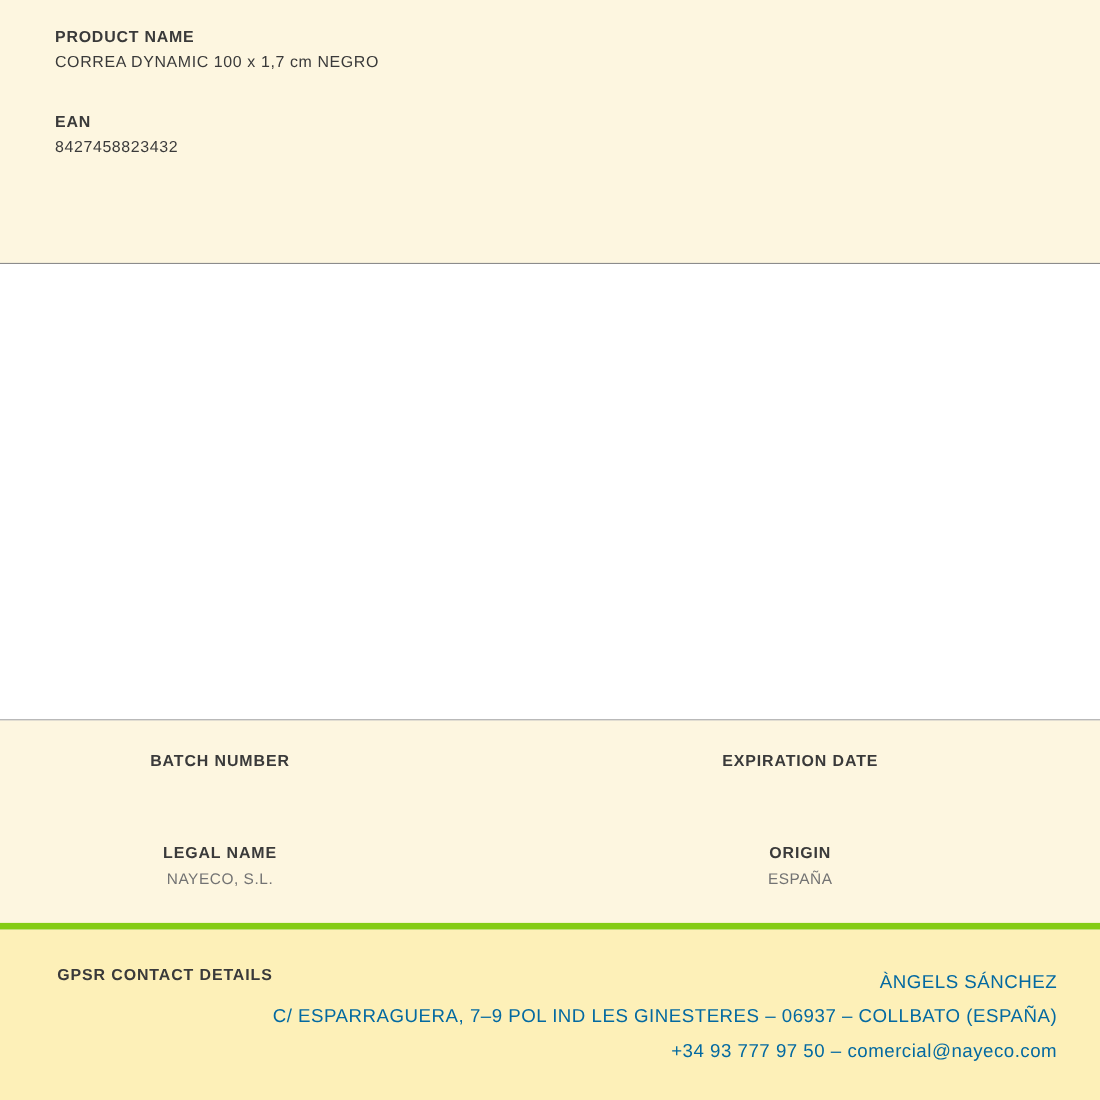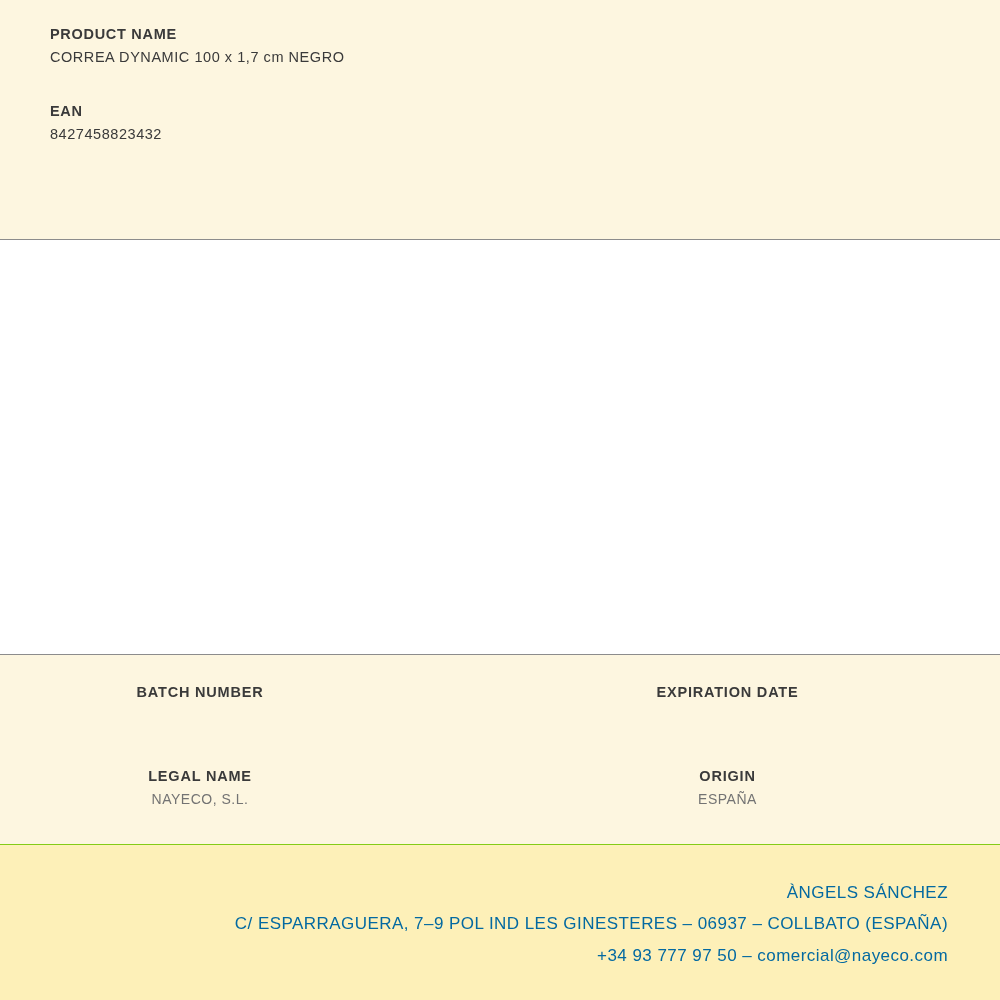--- a/index.html
+++ b/index.html
@@ -54,21 +54,21 @@
   .body-blank {
     flex: 1 1 auto;
     background: #ffffff;
     border-bottom: 1px solid #8c8c8c;
   }
 
   
   .info {
     background: #fdf6e0;
     height: 190px;
-    border-bottom: 1px solid #84cc16;
+    border-bottom: 6px solid #84cc16;
     position: relative;
     display: flex;
     padding-top: 27px;
   }
   .info-col {
     width: 50%;
     display: flex;
     flex-direction: column;
   }
   .col-left { align-items: center; padding-right: 100px; }
@@ -150,20 +150,21 @@
     <div class="info-col col-right">
       <div class="info-label">EXPIRATION DATE</div>
       <div class="info-value"></div>
       <div class="row2-spacer"></div>
       <div class="info-label">ORIGIN</div>
       <div class="info-value">ESPAÑA</div>
     </div>
   </div>
 
   <div class="footer">
+    <div class="footer-title">GPSR CONTACT DETAILS</div>
     <div class="footer-lines">
       <div class="footer-line">ÀNGELS SÁNCHEZ</div>
       <div class="footer-line">C/ ESPARRAGUERA, 7–9 POL IND LES GINESTERES – 06937 – COLLBATO (ESPAÑA)</div>
       <div class="footer-line">+34 93 777 97 50 –  comercial@nayeco.com</div>
     </div>
   </div>
 
 </div>
 
 </body></html>

